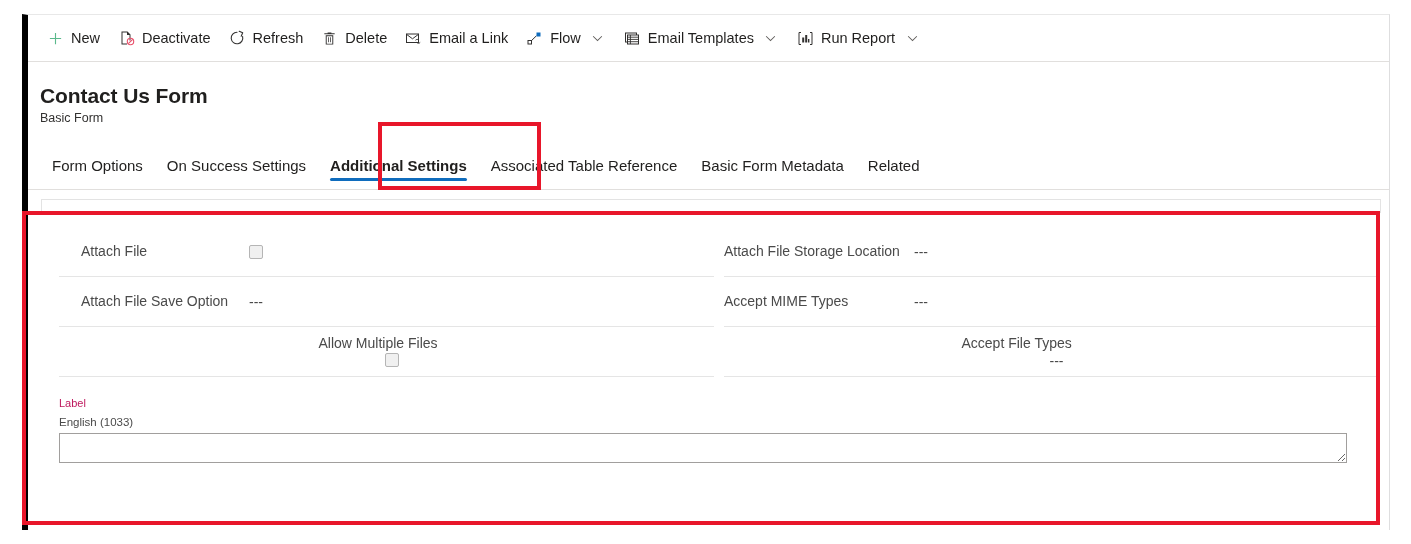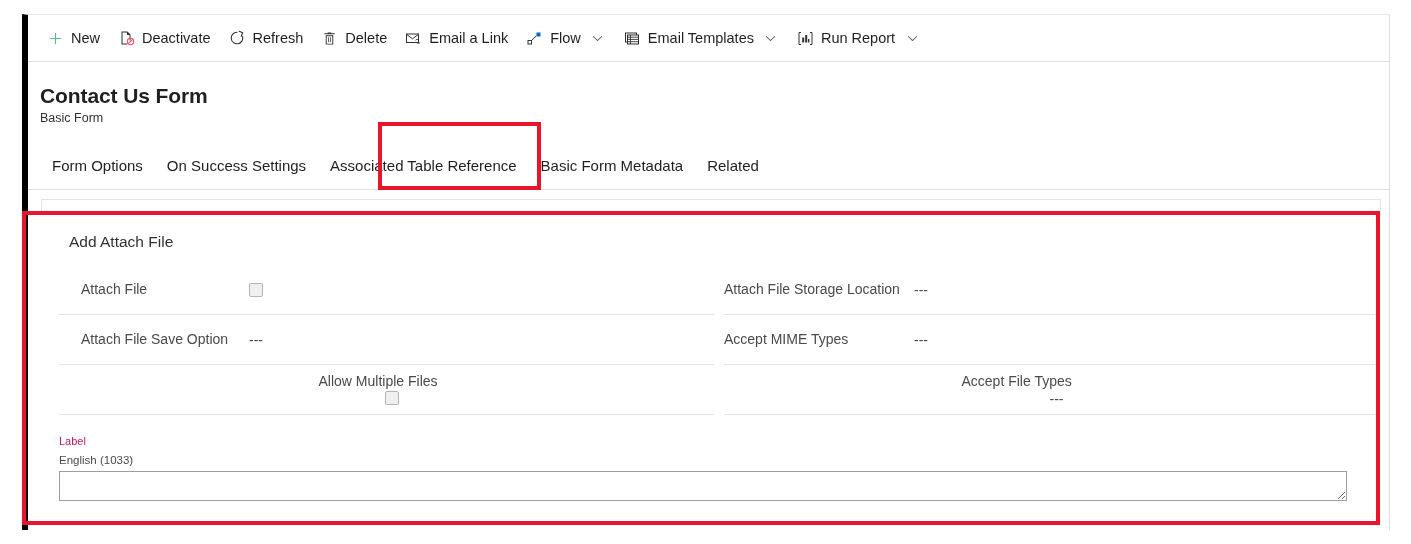--- a/index.html
+++ b/index.html
@@ -338,36 +338,39 @@
       <div class="subtitle">Basic Form</div>
     </div>
 
     <div class="tabstrip">
       <div class="tab">
         <span>Form Options</span>
       </div>
       <div class="tab">
         <span>On Success Settings</span>
       </div>
+      <div class="tab active">
+        <span>Additional Settings</span>
+        <span class="underline"></span>
+      </div>
       <div class="tab">
         <span>Associated Table Reference</span>
       </div>
       <div class="tab">
         <span>Basic Form Metadata</span>
       </div>
       <div class="tab">
         <span>Related</span>
       </div>
     </div>
 
     <div class="partial-strip"></div>
 
     <div class="form-body">
 
-      <div class="section-title">Add Attach File</div>
 
       <div class="cols">
 
         <div class="col left">
 
           <div class="field">
             <div class="field-label">Attach File</div>
             <div class="checkbox"></div>
           </div>
 

